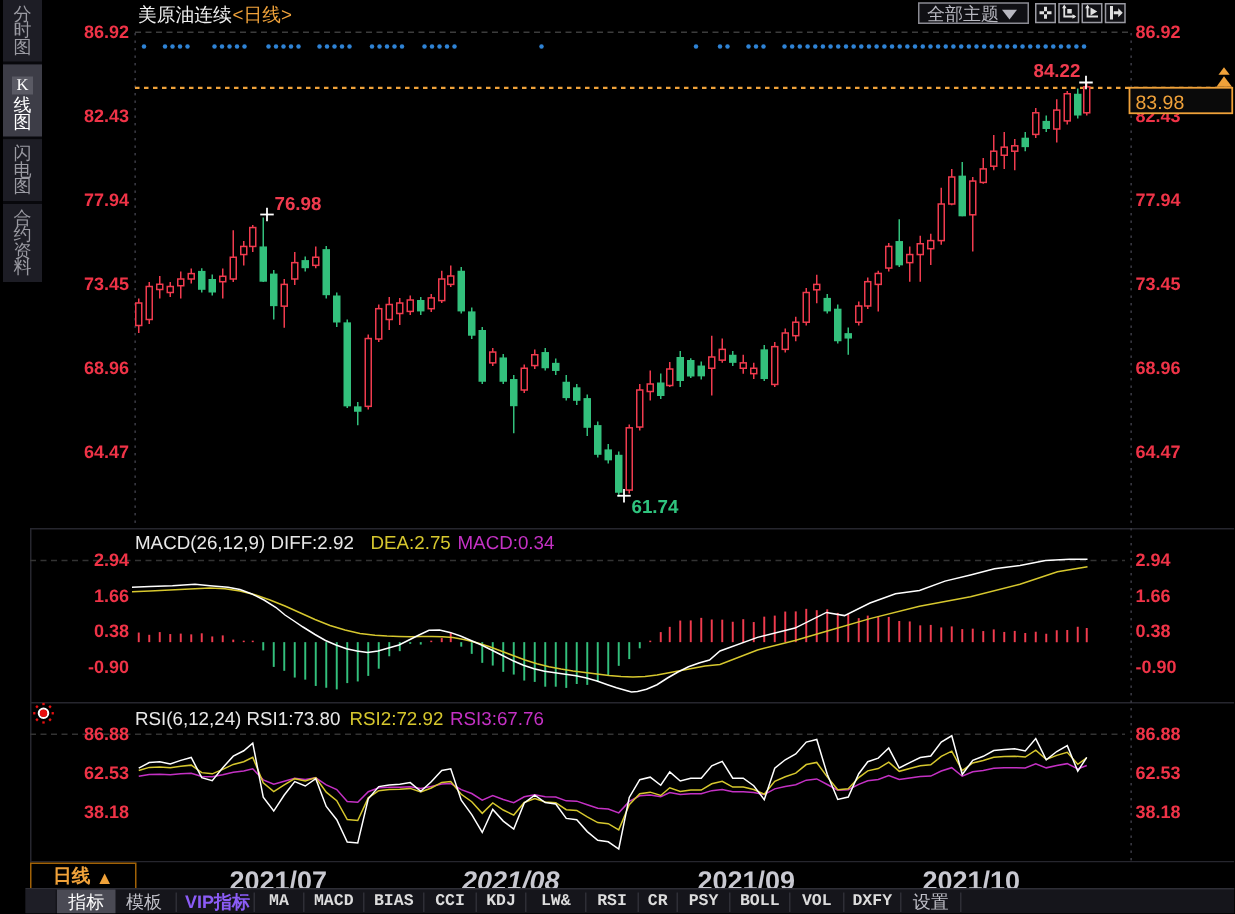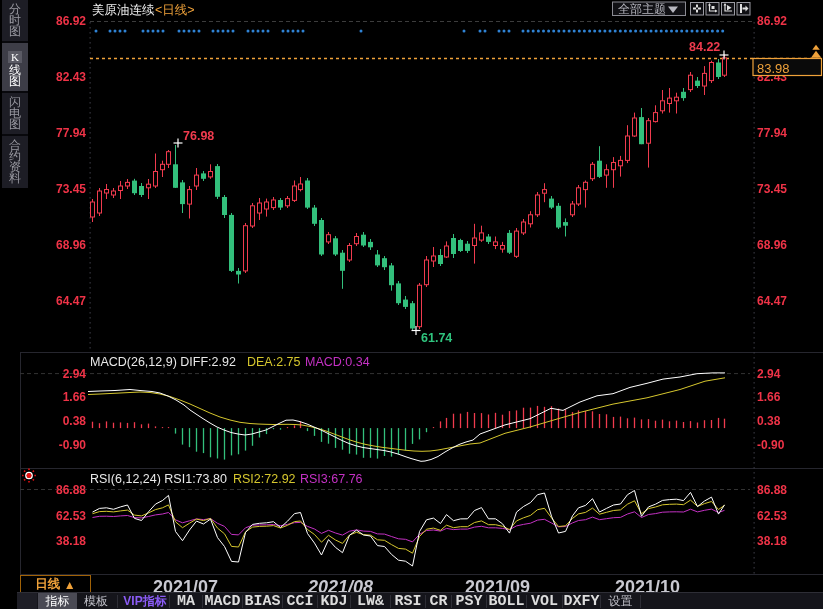--- a/index.html
+++ b/index.html
@@ -7,21 +7,21 @@
 .sch{font-size:12px;color:#9a9aa2;line-height:11px;}
 .stab.sel{background:#3d3d47;}
 .sel .sch{color:#fff;}
 .kbox{background:#5a5a64;color:#fff;display:inline-block;width:14px;font-size:11px;font-family:"Liberation Serif",serif;line-height:12px;margin-bottom:0px;}
 #timerow{position:absolute;left:0;top:575px;width:823px;height:17px;background:#000;}
 #dxbox{position:absolute;left:20px;top:0px;width:69px;height:16px;border:1px solid #a16207;color:#f0a23a;font-size:12.5px;font-weight:bold;text-align:center;line-height:16px;}
 .date{position:absolute;top:2px;color:#c8c8d0;font-size:18px;font-weight:bold;}
 #toolbar{position:absolute;left:17px;top:592px;width:823px;height:17px;background:#15151b;border-top:1px solid #2e2e36;}
 #toolbar .lblk{position:absolute;left:0;top:0;width:20px;height:17px;background:#1e1e26;}
 .titem{position:absolute;top:0;height:17px;line-height:17px;font-size:12px;color:#c0c0c8;text-align:center;}
-.mono{font-family:"Liberation Mono",monospace;font-size:15px;color:#dcdcdc;font-weight:bold;}
+.mono{font-family:"Liberation Mono",monospace;font-size:11px;color:#dcdcdc;font-weight:bold;}
 .sep{position:absolute;top:2px;width:1px;height:13px;background:#2e2e36;}
 </style></head><body>
 <div id="app">
 <svg width="823" height="609" viewBox="0 0 823 609" style="position:absolute;left:0;top:0">
       <line x1="90" y1="21.5" x2="752" y2="21.5" stroke="#3c3c3c" stroke-width="1" stroke-dasharray="4,3"></line>
       <line x1="20" y1="352.5" x2="823" y2="352.5" stroke="#26262e" stroke-width="1"></line>
       <line x1="20" y1="468.5" x2="823" y2="468.5" stroke="#26262e" stroke-width="1"></line>
       <line x1="20" y1="574.5" x2="823" y2="574.5" stroke="#26262e" stroke-width="1"></line>
       <line x1="20.5" y1="352" x2="20.5" y2="592" stroke="#26262e" stroke-width="1"></line>
       <line x1="20" y1="373.6" x2="750" y2="373.6" stroke="#333333" stroke-width="1" stroke-dasharray="4,3"></line>

